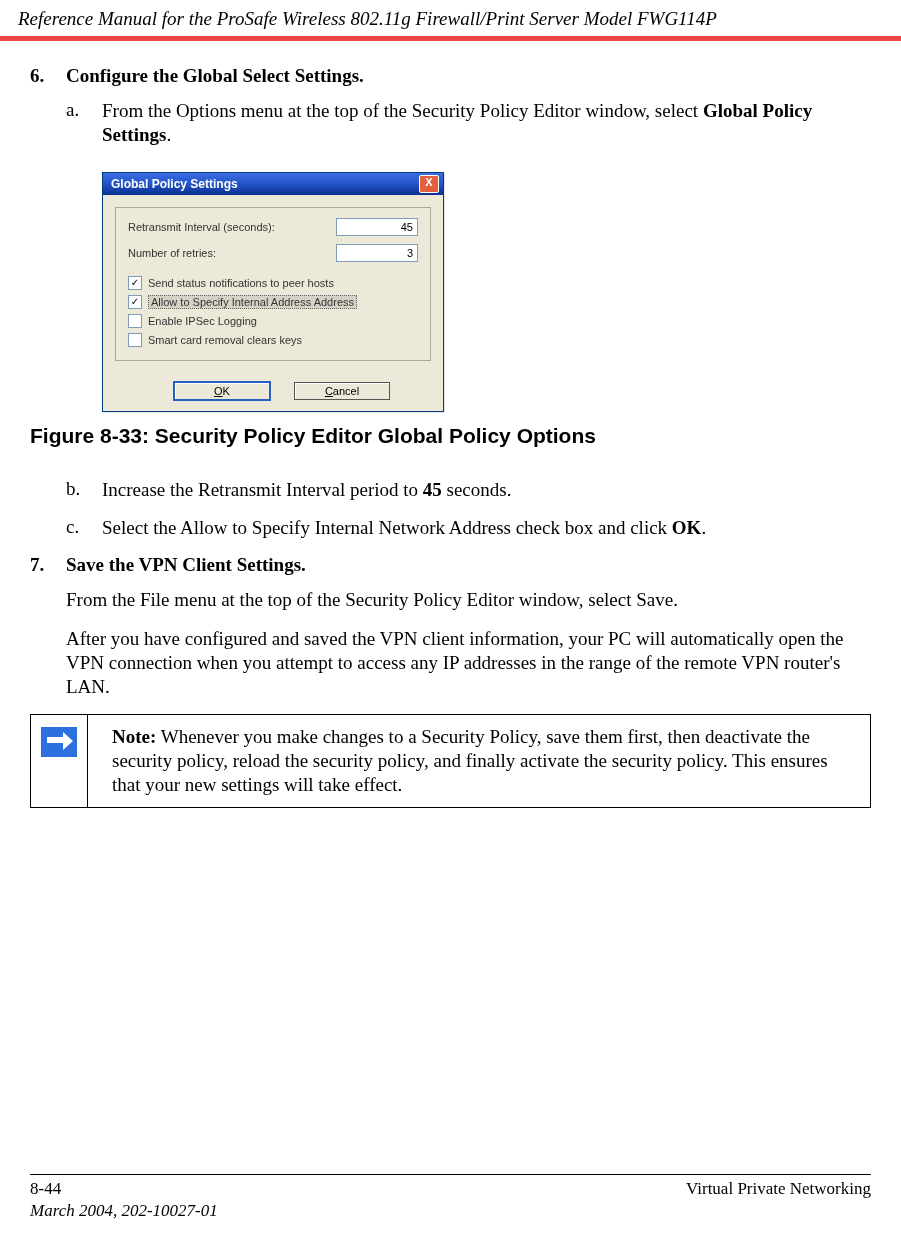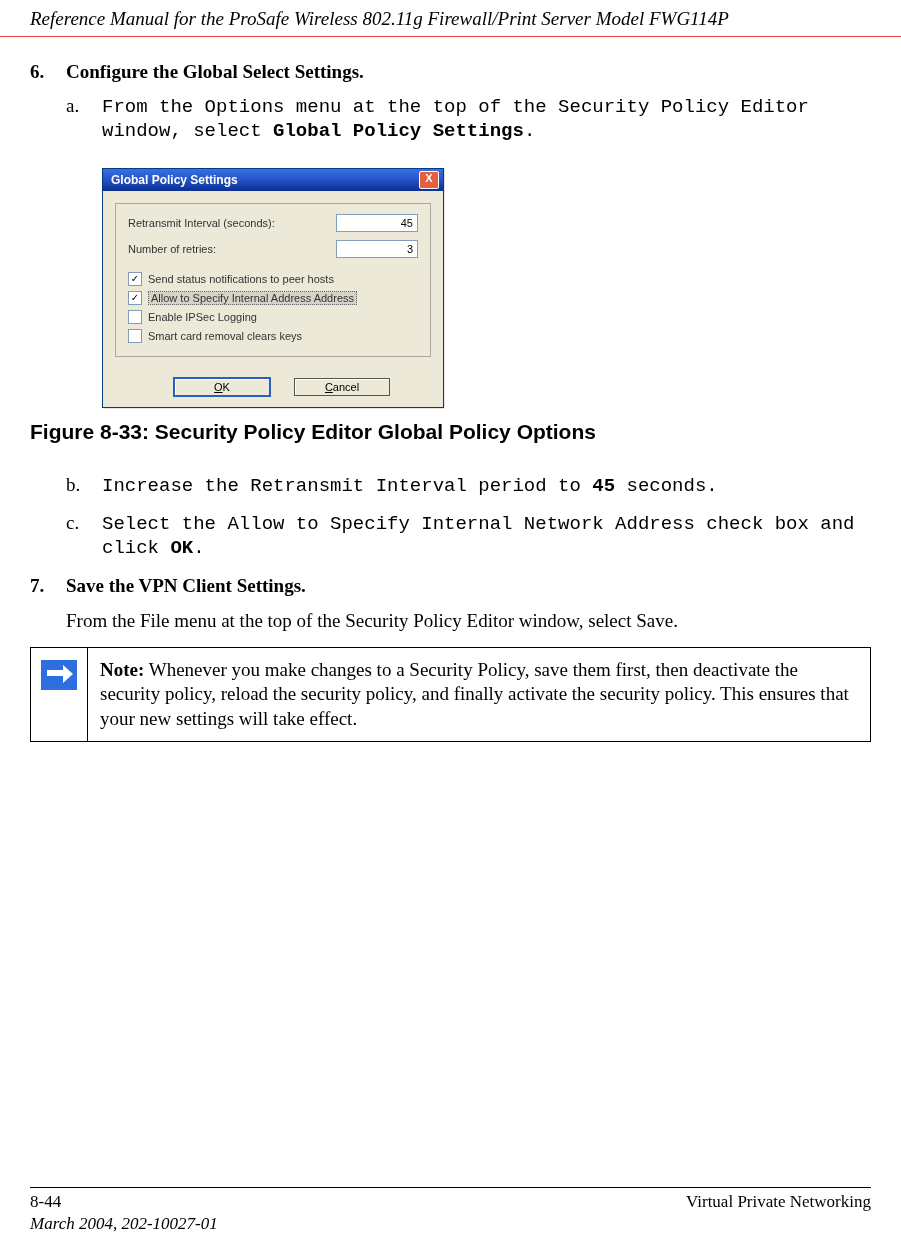--- a/index.html
+++ b/index.html
@@ -8,22 +8,22 @@
     height: 1246px;
     margin: 0;
     font-family: 'Times New Roman', Times, serif;
     font-size: 19px;
     color: #000;
     position: relative;
     box-sizing: border-box;
   }
   .header {
     font-style: italic;
-    padding: 8px 30px 6px 30px;
-    border-bottom: 1px solid #ef4444;
+    padding: 8px 30px 6px 18px;
+    border-bottom: 5px solid #ef4444;
   }
   .content {
     padding: 24px 30px 0 30px;
   }
   .step {
     display: flex;
     margin-bottom: 12px;
   }
   .step-num {
     font-weight: bold;
@@ -35,21 +35,21 @@
   }
   .substep {
     display: flex;
     margin-left: 36px;
     margin-bottom: 14px;
   }
   .sub-letter {
     width: 36px;
     flex-shrink: 0;
   }
-  .substep-text { line-height: 1.28; font-family: Liberation Mono, monospace; }
+  .substep-text { line-height: 1.28; }
   
   .dialog-wrap {
     margin-left: 72px;
     margin-top: 24px;
     margin-bottom: 12px;
     width: 340px;
     border: 1px solid #003c7e;
     background: #ece9d8;
     font-family: Tahoma, Arial, sans-serif;
     font-size: 11px;
@@ -149,20 +149,21 @@
     margin: 8px 0 30px 0;
   }
   .para {
     margin-left: 36px;
     margin-bottom: 14px;
     line-height: 1.28;
   }
   .note-box {
     border: 1px solid #000;
     display: flex;
+    gap: 12px;
   }
   .note-cell-icon {
     border-right: 1px solid #000;
     width: 56px;
     flex-shrink: 0;
     display: flex;
     align-items: flex-start;
     justify-content: center;
     padding: 12px 0;
   }
@@ -185,21 +186,21 @@
     border-left: 10px solid #fff;
     border-top: 9px solid transparent;
     border-bottom: 9px solid transparent;
   }
   .note-text {
     padding: 10px 12px;
     line-height: 1.28;
   }
   .footer {
     position: absolute;
-    bottom: 12px;
+    bottom: 25px;
     left: 0; right: 0;
     padding: 0 30px;
     font-size: 17px;
   }
   .footer-top {
     border-top: 1px solid #000;
     display: flex;
     justify-content: space-between;
     padding-top: 4px;
   }
@@ -283,20 +284,21 @@
       <span>Select the Allow to Specify Internal Network Address check box and click </span><b>OK</b><span>.</span>
     </div>
   </div>
 
   <div class="step">
     <div class="step-num">7.</div>
     <div class="step-title">Save the VPN Client Settings.</div>
   </div>
 
   <div class="para">From the File menu at the top of the Security Policy Editor window, select Save.</div>
+  <div class="para">After you have configured and saved the VPN client information, your PC will automatically open the VPN connection when you attempt to access any IP addresses in the range of the remote VPN router's LAN.</div>
 
   <div class="note-box">
     <div class="note-cell-icon">
       <div class="note-icon"></div>
     </div>
     <div class="note-text">
       <b>Note:</b><span> Whenever you make changes to a Security Policy, save them first, then deactivate the security policy, reload the security policy, and finally activate the security policy. This ensures that your new settings will take effect.</span>
     </div>
   </div>
 

